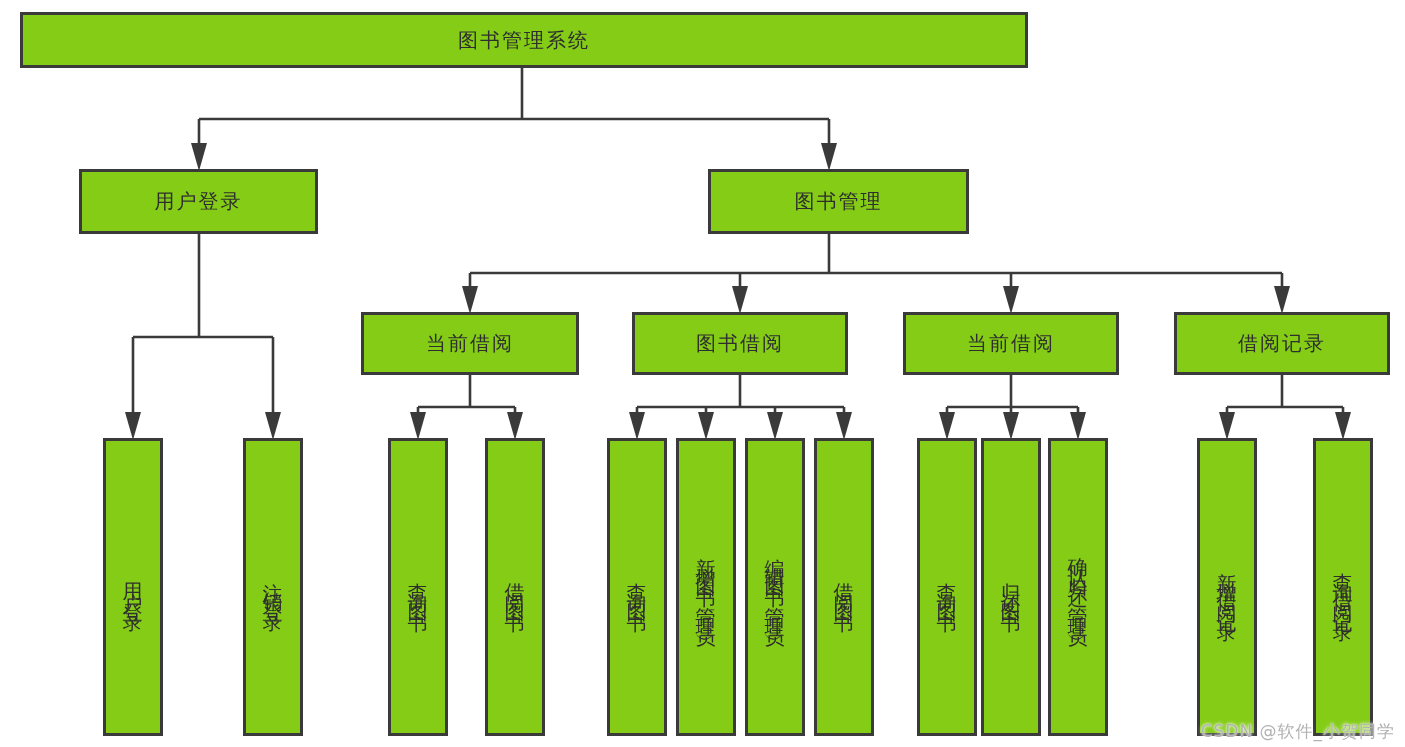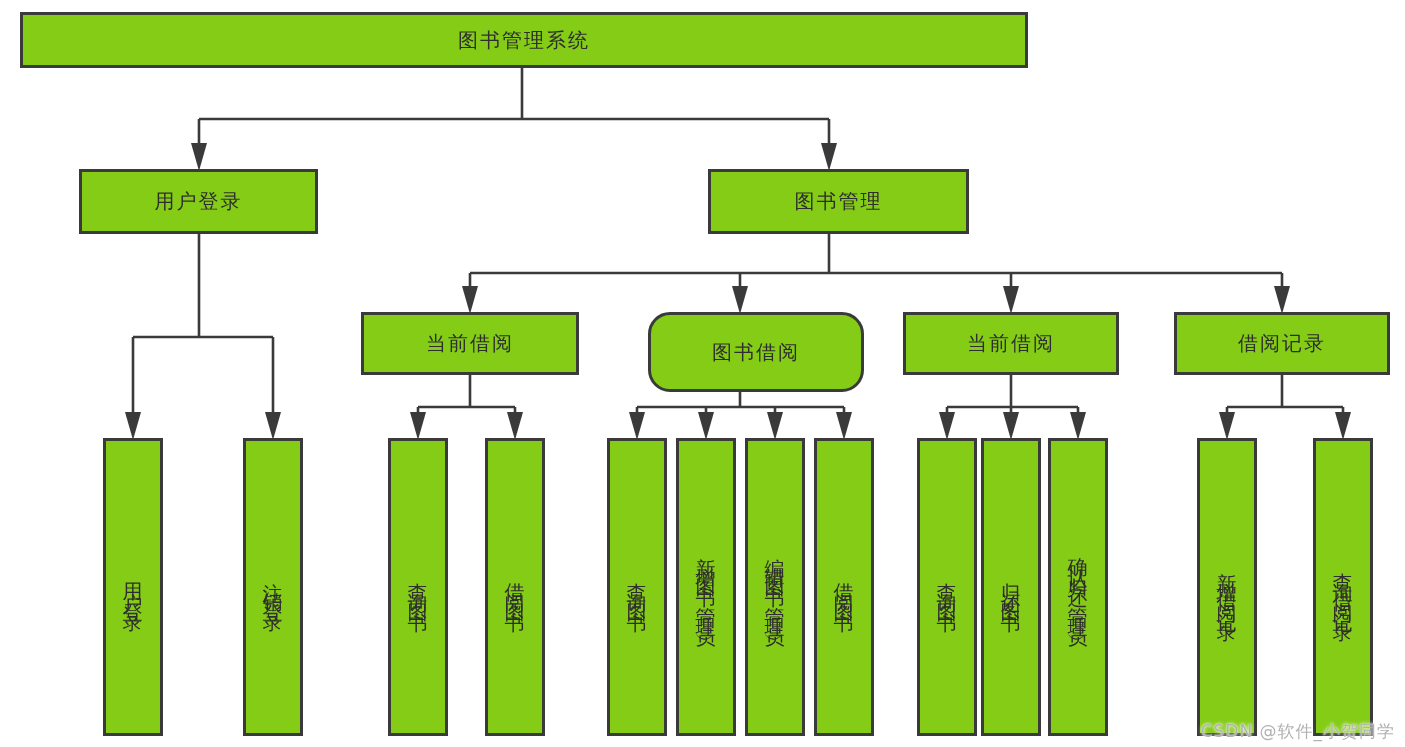--- a/index.html
+++ b/index.html
@@ -109,21 +109,21 @@
       <polygon points="1335,412 1351,412 1343,440"></polygon>
     </g>
   </svg>
 
   <div class="node hbox" style="left:20px; top:12px; width:1008px; height:56px;">图书管理系统</div>
 
   <div class="node hbox" style="left:79px; top:169px; width:239px; height:65px;">用户登录</div>
   <div class="node hbox" style="left:708px; top:169px; width:261px; height:65px;">图书管理</div>
 
   <div class="node hbox" style="left:361px; top:312px; width:218px; height:63px;">当前借阅</div>
-  <div class="node hbox" style="left:648px; top:312px; width:216px; height:80px;border-radius:22px;">图书借阅</div>
+  <div class="node hbox" style="left:632px; top:312px; width:216px; height:63px;">图书借阅</div>
   <div class="node hbox" style="left:1174px; top:312px; width:216px; height:63px;">借阅记录</div>
   <div class="node hbox" style="left:903px; top:312px; width:216px; height:63px;">当前借阅</div>
 
   <div class="node leaf" style="left:103px;">用户登录</div>
   <div class="node leaf" style="left:243px;">注销登录</div>
 
   <div class="node leaf" style="left:388px;">查询图书</div>
   <div class="node leaf" style="left:485px;">借阅图书</div>
 
   <div class="node leaf" style="left:607px;">查询图书</div>

